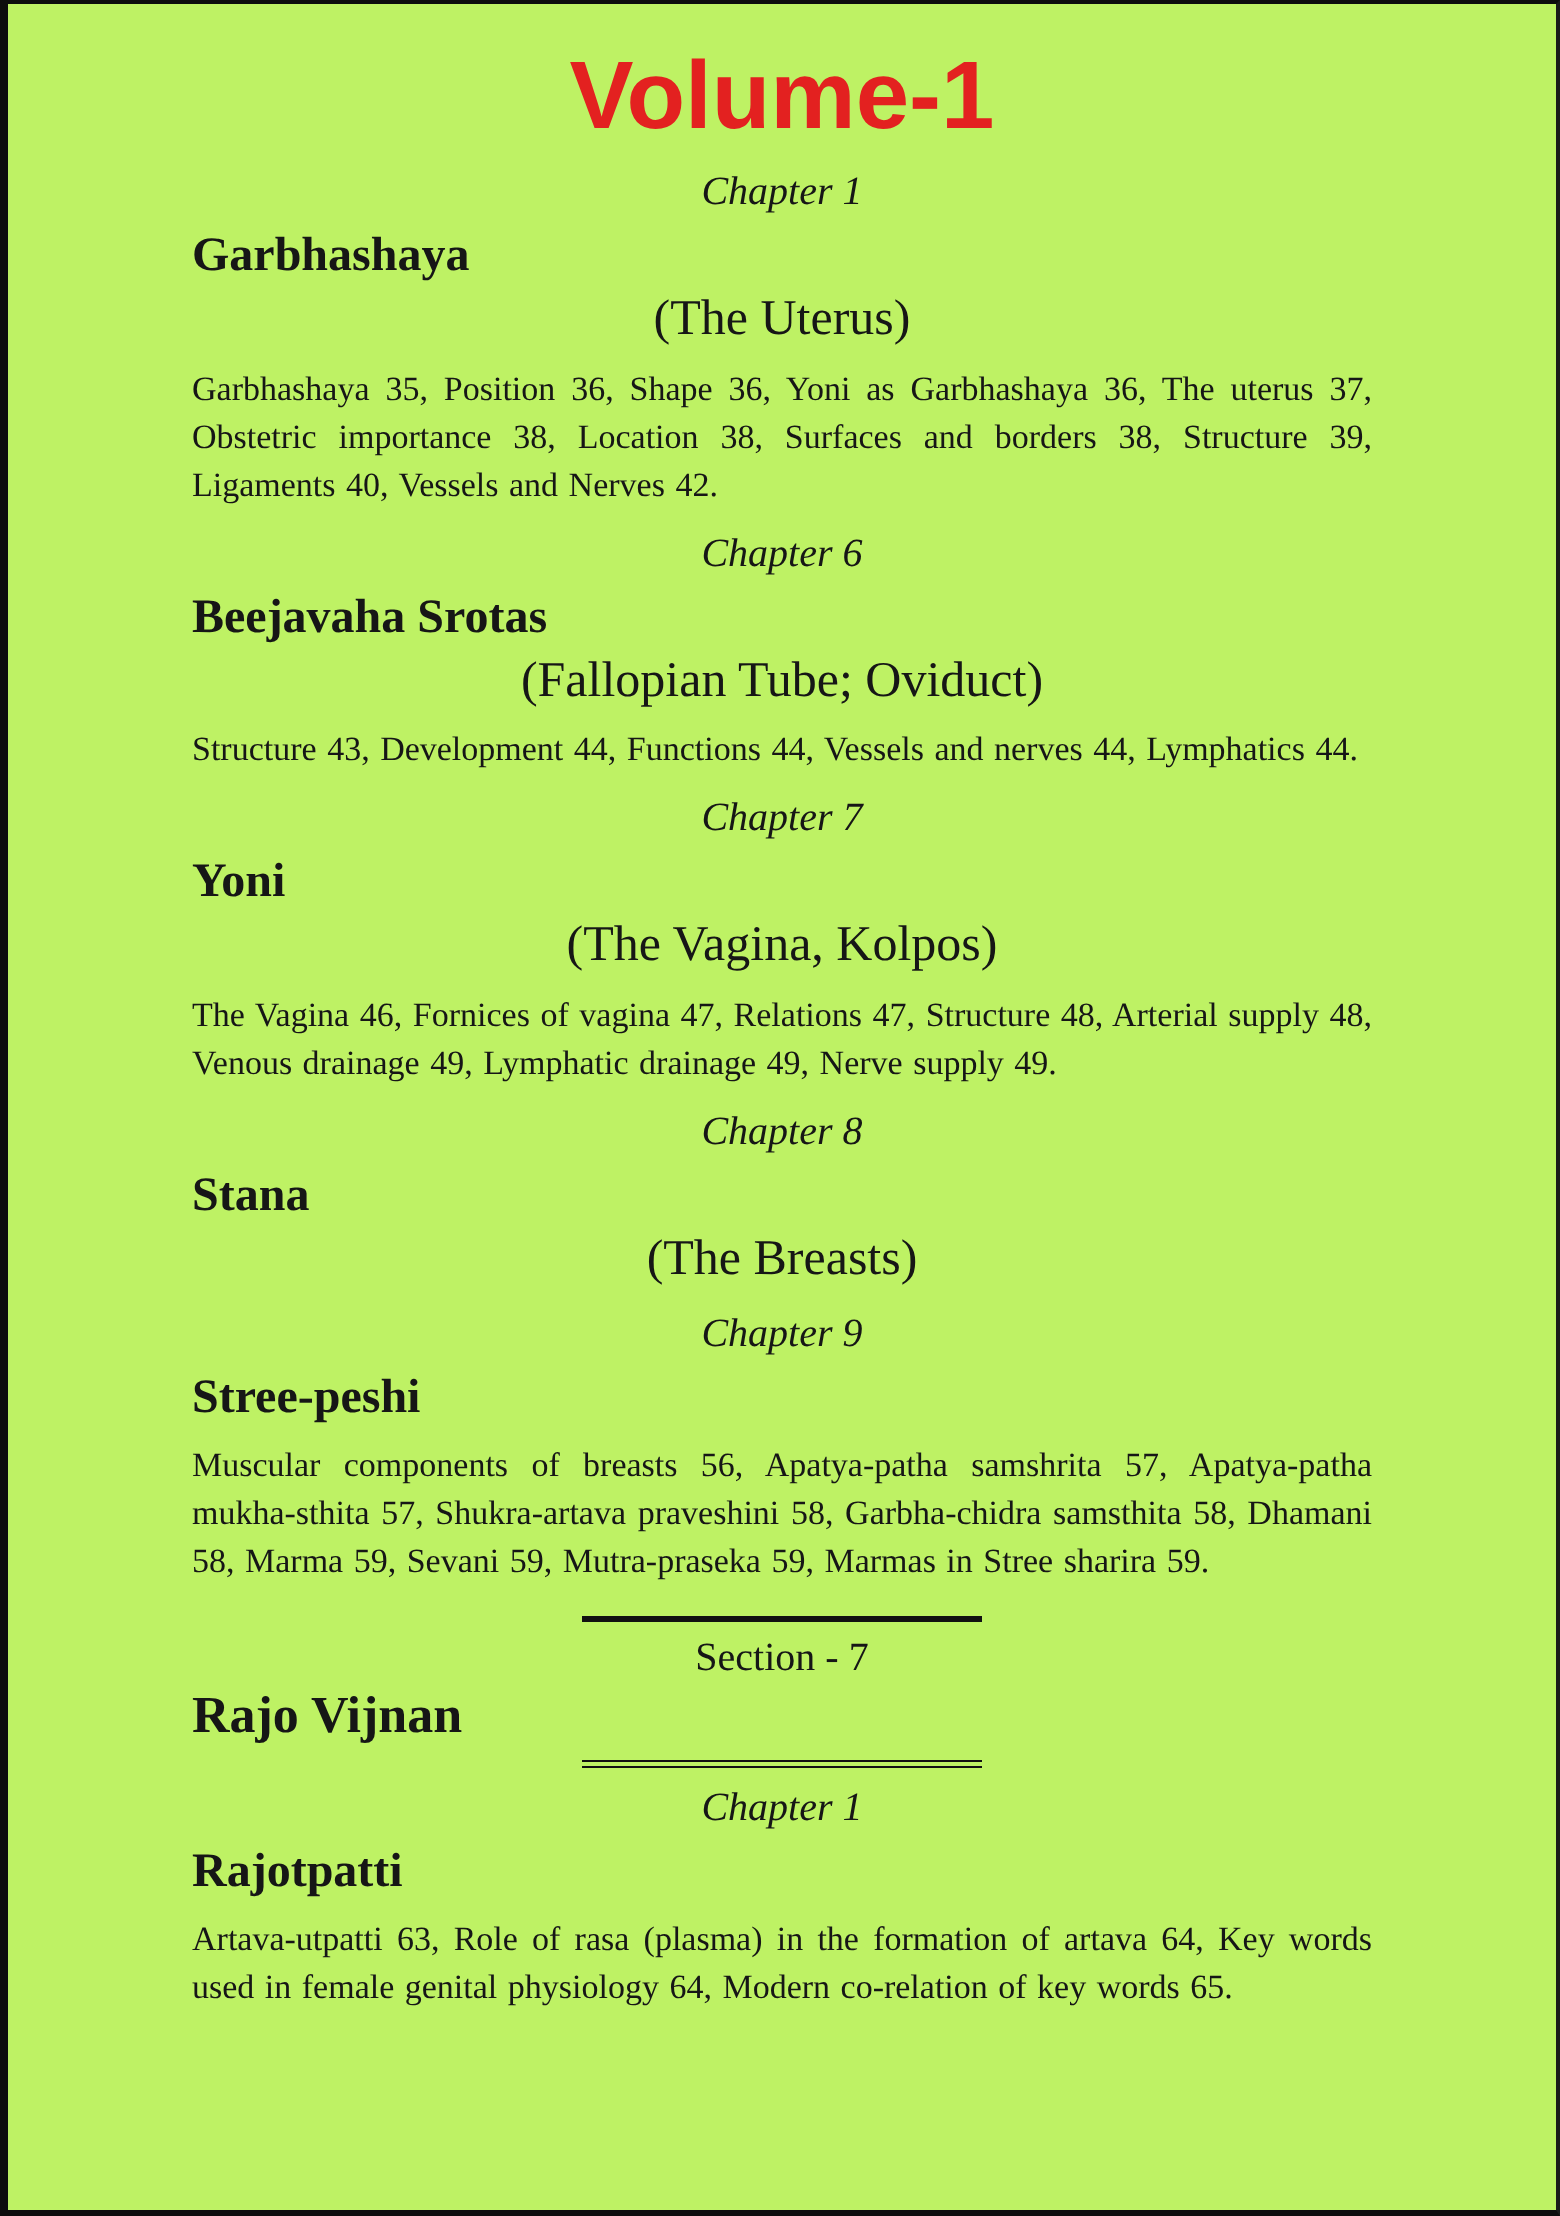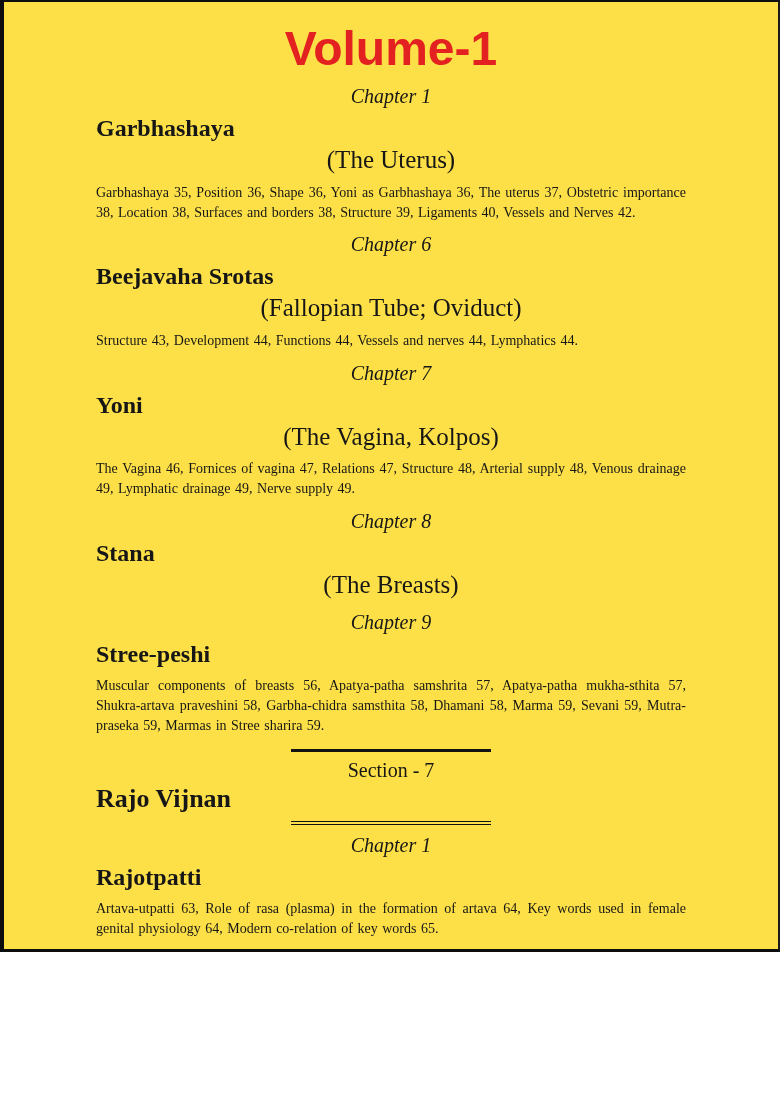--- a/index.html
+++ b/index.html
@@ -3,23 +3,23 @@
 <meta charset="utf-8">
 <style>
   html, body {
     margin: 0;
     padding: 0;
     background: #ffffff;
   }
   .page {
     position: relative;
     width: 780px;
-    height: 952px;
+    height: 1108px;
     box-sizing: border-box;
-    background: #fde047;
+    background: #bef264;
     border-left: 4px solid #0d0d0d;
     border-top: 2px solid #0d0d0d;
     border-right: 2px solid #1a1a1a;
     border-bottom: 3px solid #0d0d0d;
     padding: 22px 92px 10px 92px;
     font-family: "Liberation Serif", serif;
     color: #161616;
     overflow: hidden;
   }
   .volume-title {
@@ -48,21 +48,21 @@
   }
   .chapter-subtitle {
     text-align: center;
     font-weight: normal;
     font-size: 25px;
     line-height: 1.25;
     margin: 1px 0 0 0;
   }
   .chapter-body {
     margin: 7px 0 0 0;
-    font-size: 14px;
+    font-size: 17px;
     line-height: 1.42;
     text-align: justify;
     word-spacing: 1px;
   }
   .section-divider { margin: 14px 0 8px 0; }
   .double-rule {
     width: 200px;
     margin: 0 auto;
     height: 3px;
     border-top: 2px solid #111;

